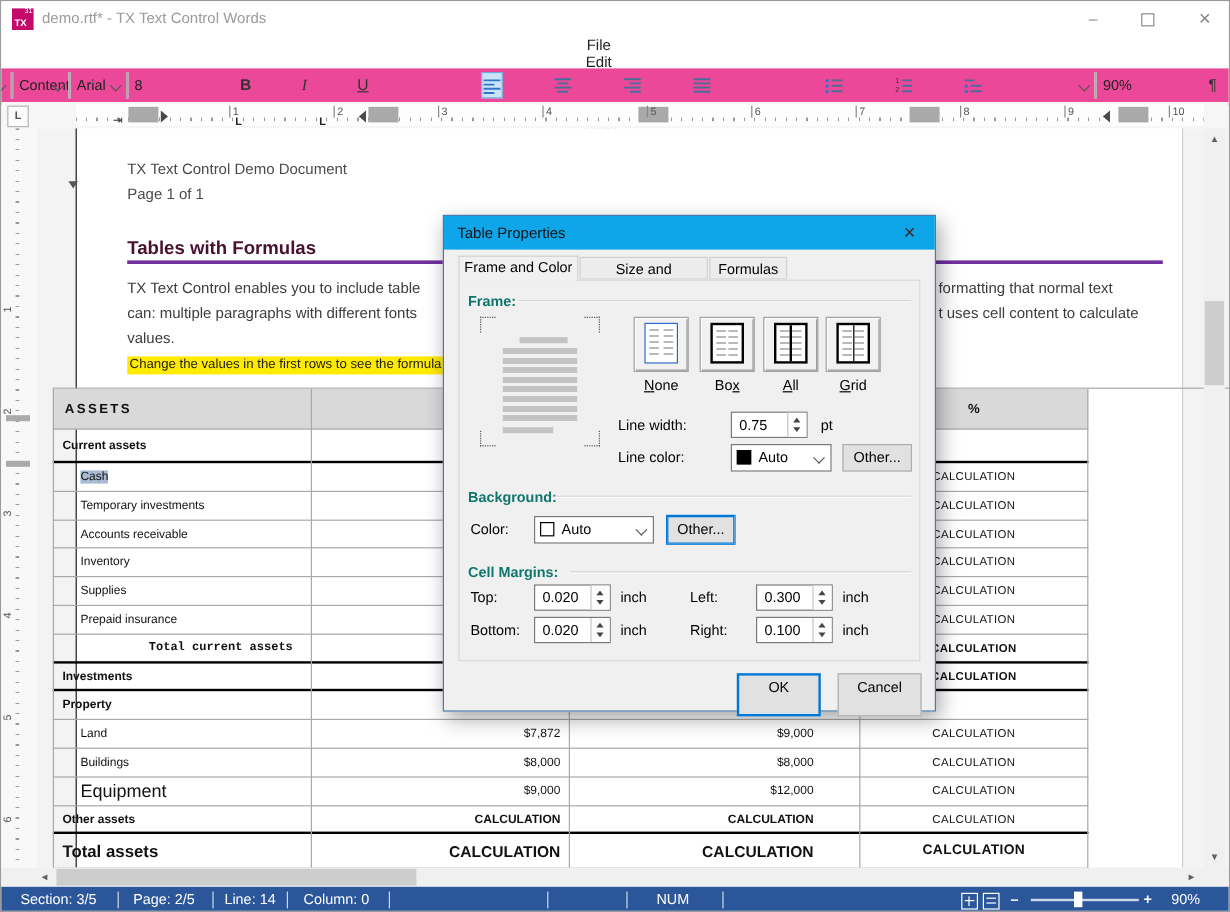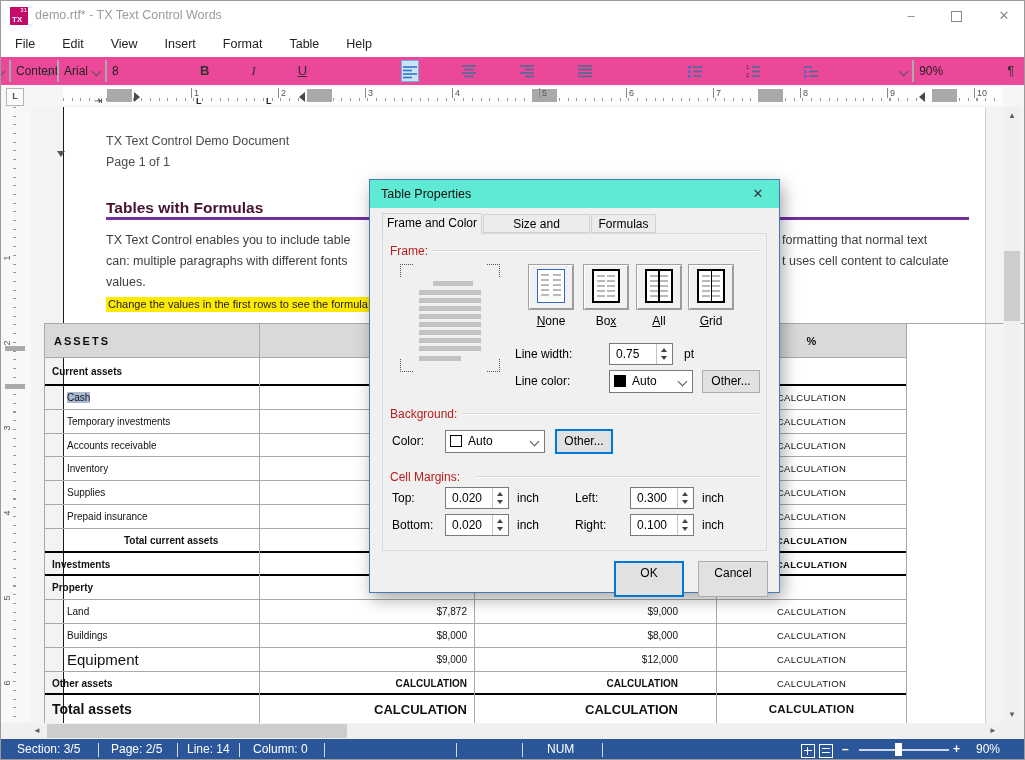--- a/index.html
+++ b/index.html
@@ -7,21 +7,21 @@
        font-family:"Liberation Sans",sans-serif;box-sizing:border-box;border:1px solid #9a9a9a;}
   
   .titlebar{position:absolute;left:0;top:0;right:0;height:30px;background:#fff;}
   .appicon{position:absolute;left:9px;top:6px;width:18px;height:18px;background:#c40a6b;color:#fff;}
   .appicon .tx{position:absolute;left:2px;bottom:1px;font-size:8px;font-weight:bold;}
   .appicon .badge{position:absolute;right:1px;top:0px;font-size:6px;}
   .wintitle{position:absolute;left:34px;top:7px;font-size:12.5px;color:#9b9b9b;}
   .winbtn{position:absolute;top:0;width:40px;height:30px;text-align:center;line-height:30px;color:#8a8a8a;font-size:13px;}
   .maxglyph{display:inline-block;width:9px;height:9px;border:1px solid #8a8a8a;vertical-align:middle;}
   
-  .menubar{position:absolute;left:0;top:30px;right:0;height:26px;background:#fff;display:flex;align-items:center;padding-left:14px;}
+  .menubar{position:absolute;left:0;top:30px;right:0;height:26px;background:#fff;display:flex;align-items:center;flex-direction:column;}
   .menubar span{font-size:12.5px;color:#222;margin-right:27px;}
   
   .toolbar{position:absolute;left:0;top:56px;right:0;height:28px;background:#ec4899;display:flex;align-items:center;border-bottom:3px solid #d946ef;gap:40px;}
   .combo{position:relative;height:22px;background:#fff;border:1px solid #ababab;box-sizing:border-box;font-size:12px;color:#222;}
   .combo .ctext{position:absolute;left:6px;top:0;line-height:20px;white-space:nowrap;}
   .chev{position:absolute;right:6px;top:7px;width:6px;height:6px;border-right:1.4px solid #555;border-bottom:1.4px solid #555;transform:rotate(45deg);}
   .tbtn{width:24px;height:22px;line-height:22px;text-align:center;font-size:13px;color:#333;margin:0 1px;}
   .tbtn.selected{background:#cbe4f9;border:1px solid #74aede;box-sizing:border-box;line-height:20px;}
   .tsep{width:1px;height:20px;background:#d8d8d8;margin:0 6px;}
   .lframe{display:inline-block;width:13px;height:13px;border:1px solid #555;font-size:9px;line-height:13px;text-align:center;color:#333;}
@@ -75,28 +75,28 @@
   .fiticon.f2::before{content:"";position:absolute;left:2px;right:2px;top:3px;height:1px;background:#fff;}
   .fiticon.f2::after{content:"";position:absolute;left:2px;right:2px;top:7px;height:1px;background:#fff;}
   .fiticon.f1::before{content:"";position:absolute;left:2px;top:5px;width:8px;height:1px;background:#fff;}
   .fiticon.f1::after{content:"";position:absolute;left:5px;top:2px;width:1px;height:8px;background:#fff;}
   .slidertrack{position:absolute;top:10px;height:2px;background:#cfd9ea;}
   .sliderthumb{position:absolute;top:4px;width:7px;height:13px;background:#fff;}
   
   .dialog{position:absolute;left:368px;top:178px;width:409px;height:412px;background:#f0f0f0;
           border:1px solid #4a78b0;box-sizing:content-box;z-index:30;
           box-shadow:3px 6px 16px rgba(0,0,0,.35);font-size:12px;color:#000;}
-  .dlgtitle{position:absolute;left:0;top:0;right:0;height:28px;background:#5eead4;}
+  .dlgtitle{position:absolute;left:0;top:0;right:0;height:28px;background:#0ea5e9;}
   .dlgtitle .t{position:absolute;left:11px;top:7px;font-size:12.5px;color:#111;}
   .dlgclose{position:absolute;right:0;top:0;width:42px;height:28px;text-align:center;line-height:28px;font-size:13px;color:#333;}
   .tabpage{position:absolute;left:12px;top:53px;width:385px;height:318px;border:1px solid #d9d9d9;background:#f0f0f0;box-sizing:border-box;}
   .tab{position:absolute;top:34px;height:19px;background:#ececec;border:1px solid #d2d2d2;box-sizing:border-box;
        text-align:center;line-height:18px;font-size:12px;}
   .tab.active{height:21px;top:33px;background:#f0f0f0;border-bottom:none;z-index:2;}
-  .glabel{position:absolute;font-size:12px;color:#b91c1c;white-space:nowrap;}
+  .glabel{position:absolute;font-size:12px;color:#0f766e;white-space:nowrap;font-weight:bold;}
   .gline{position:absolute;height:1px;background:#d8d8d8;box-shadow:0 1px 0 #fdfdfd;}
   .preview{position:absolute;left:30px;top:84px;width:100px;height:108px;}
   .pcorner{position:absolute;width:12px;height:12px;}
   .pc-tl{left:0;top:0;border-left:1px dotted #555;border-top:1px dotted #555;}
   .pc-tr{right:0;top:0;border-right:1px dotted #555;border-top:1px dotted #555;}
   .pc-bl{left:0;bottom:0;border-left:1px dotted #555;border-bottom:1px dotted #555;}
   .pc-br{right:0;bottom:0;border-right:1px dotted #555;border-bottom:1px dotted #555;}
   .pbars{position:absolute;left:19px;top:26px;width:62px;height:62px;
       background:repeating-linear-gradient(#c3c3c3 0 5px,transparent 5px 8px);}
   .pbartop{position:absolute;left:33px;top:17px;width:40px;height:5px;background:#c3c3c3;}
@@ -360,21 +360,21 @@
             <div class="cell " style="left: 430px; width: 242px; text-align: right; padding-right: 38px; box-sizing: border-box; font-size: 10px;"></div>
             <div class="cell pct" style="left: 672px; width: 191px; text-align: center; font-size: 9.5px;">CALCULATION</div>
           </div>
           <div class="trow" style="top: 181px; height: 23.8px; line-height: 23.8px; border-bottom: 1px solid rgb(169, 169, 169);">
             <div class="cell lab" style="left: 0px; width: 215px; text-align: left; padding-left: 23px; box-sizing: border-box; font-size: 10px;">Prepaid insurance</div>
             <div class="cell " style="left: 215px; width: 215px; text-align: right; padding-right: 7px; box-sizing: border-box; font-size: 10px;"></div>
             <div class="cell " style="left: 430px; width: 242px; text-align: right; padding-right: 38px; box-sizing: border-box; font-size: 10px;"></div>
             <div class="cell pct" style="left: 672px; width: 191px; text-align: center; font-size: 9.5px;">CALCULATION</div>
           </div>
           <div class="trow" style="top: 204.8px; height: 23.8px; line-height: 23.8px; border-bottom: 2px solid rgb(0, 0, 0);">
-            <div class="cell lab" style="left: 0px; width: 215px; text-align: left; padding-left: 80px; box-sizing: border-box; font-weight: bold; font-size: 10px;">Total current assets</div>
+            <div class="cell lab" style="left: 0px; width: 215px; text-align: left; padding-left: 80px; box-sizing: border-box; font-weight: bold; font-size: 10px; font-family: Liberation Mono, monospace;">Total current assets</div>
             <div class="cell " style="left: 215px; width: 215px; text-align: right; padding-right: 7px; box-sizing: border-box; font-size: 10px;"></div>
             <div class="cell " style="left: 430px; width: 242px; text-align: right; padding-right: 38px; box-sizing: border-box; font-size: 10px;"></div>
             <div class="cell pct" style="left: 672px; width: 191px; text-align: center; font-weight: bold; font-size: 9.5px;">CALCULATION</div>
           </div>
           <div class="trow" style="top: 228.6px; height: 23.8px; line-height: 23.8px; border-bottom: 2px solid rgb(0, 0, 0);">
             <div class="cell lab" style="left: 0px; width: 215px; text-align: left; padding-left: 8px; box-sizing: border-box; font-weight: bold; font-size: 10px;">Investments</div>
             <div class="cell " style="left: 215px; width: 215px; text-align: right; padding-right: 7px; box-sizing: border-box; font-size: 10px;"></div>
             <div class="cell " style="left: 430px; width: 242px; text-align: right; padding-right: 38px; box-sizing: border-box; font-size: 10px;"></div>
             <div class="cell pct" style="left: 672px; width: 191px; text-align: center; font-weight: bold; font-size: 9.5px;">CALCULATION</div>
           </div>

